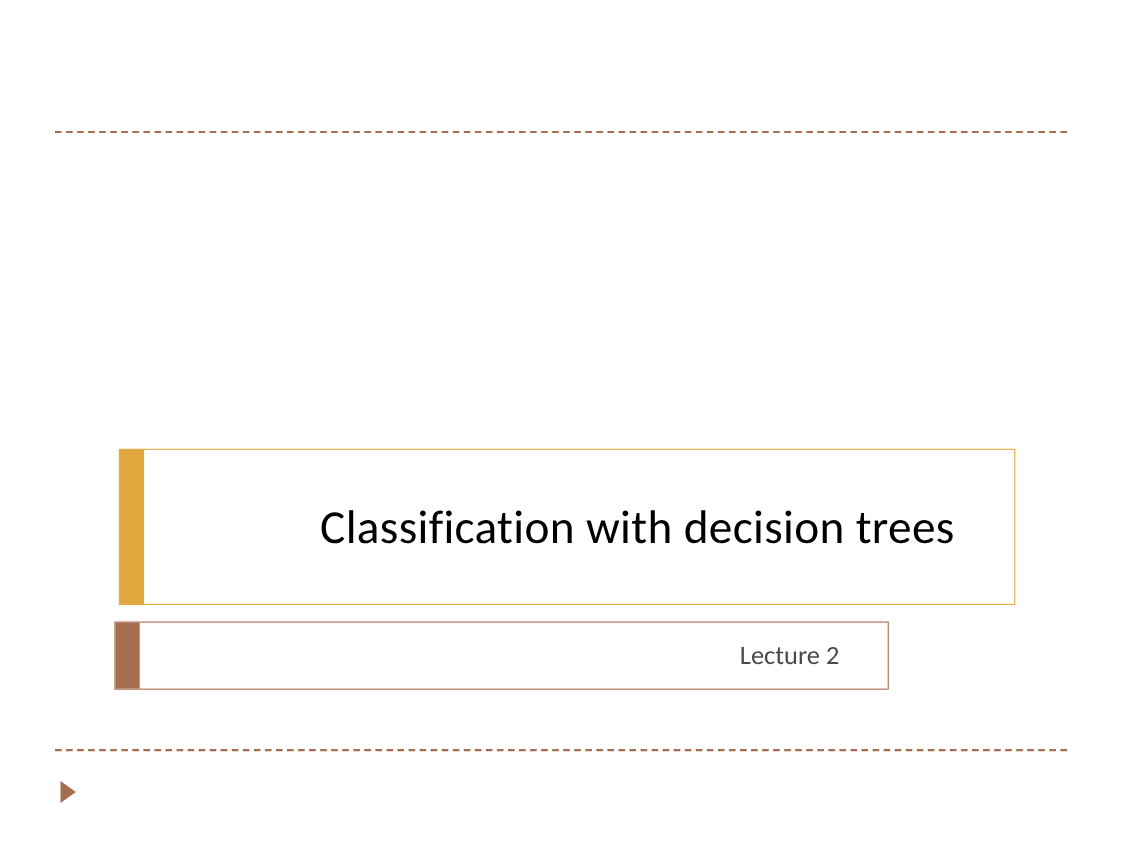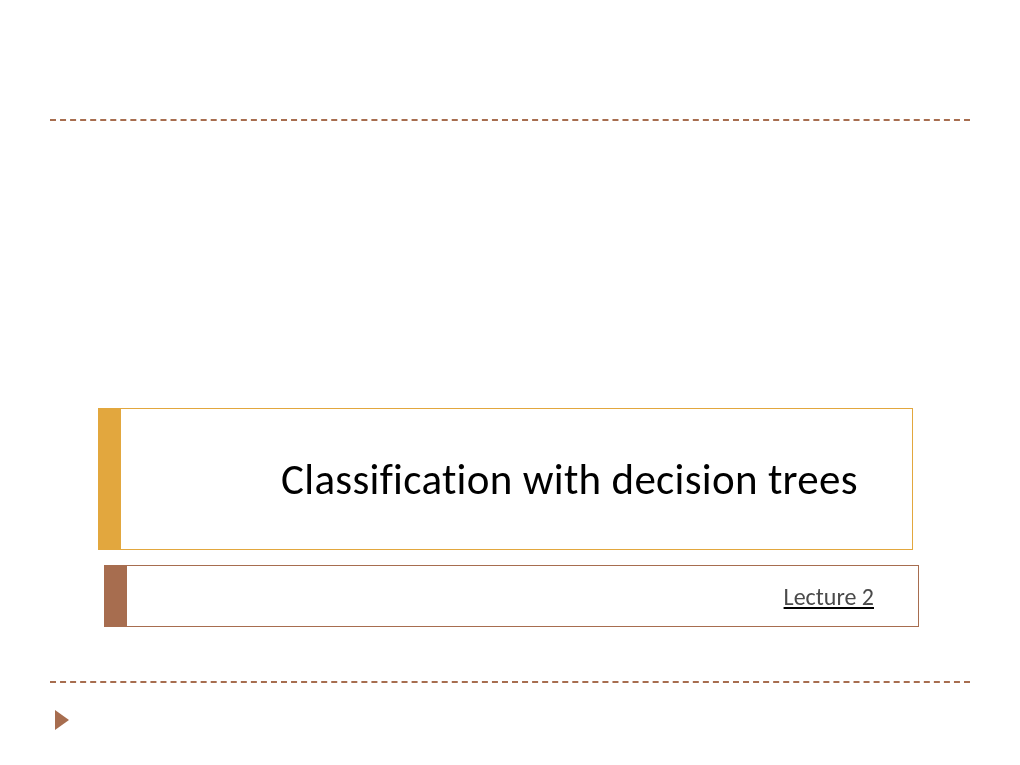--- a/index.html
+++ b/index.html
@@ -29,21 +29,21 @@
       position: absolute;
       top: 681px;
       left: 50px;
       right: 50px;
       border-top: 2px dashed #a76d4f;
     }
     
     .title-box {
       position: absolute;
       top: 408px;
-      left: 98px;
+      left: 108px;
       width: 815px;
       height: 142px;
       border: 1px solid #e2a73e;
       display: flex;
       align-items: stretch;
     }
     
     .title-accent {
       width: 22px;
       background: #e2a73e;
@@ -58,26 +58,25 @@
       font-size: 43px;
       font-weight: 400;
       color: #000000;
       letter-spacing: 0.3px;
     }
     
     .subtitle-box {
       position: absolute;
       top: 565px;
       left: 104px;
-      width: 815px;
+      width: 704px;
       height: 62px;
       border: 1px solid #a76d4f;
       display: flex;
       align-items: stretch;
-      text-decoration: underline;
     }
     
     .subtitle-accent {
       width: 22px;
       background: #a76d4f;
       flex-shrink: 0;
     }
     
     .subtitle-text {
       flex: 1;

